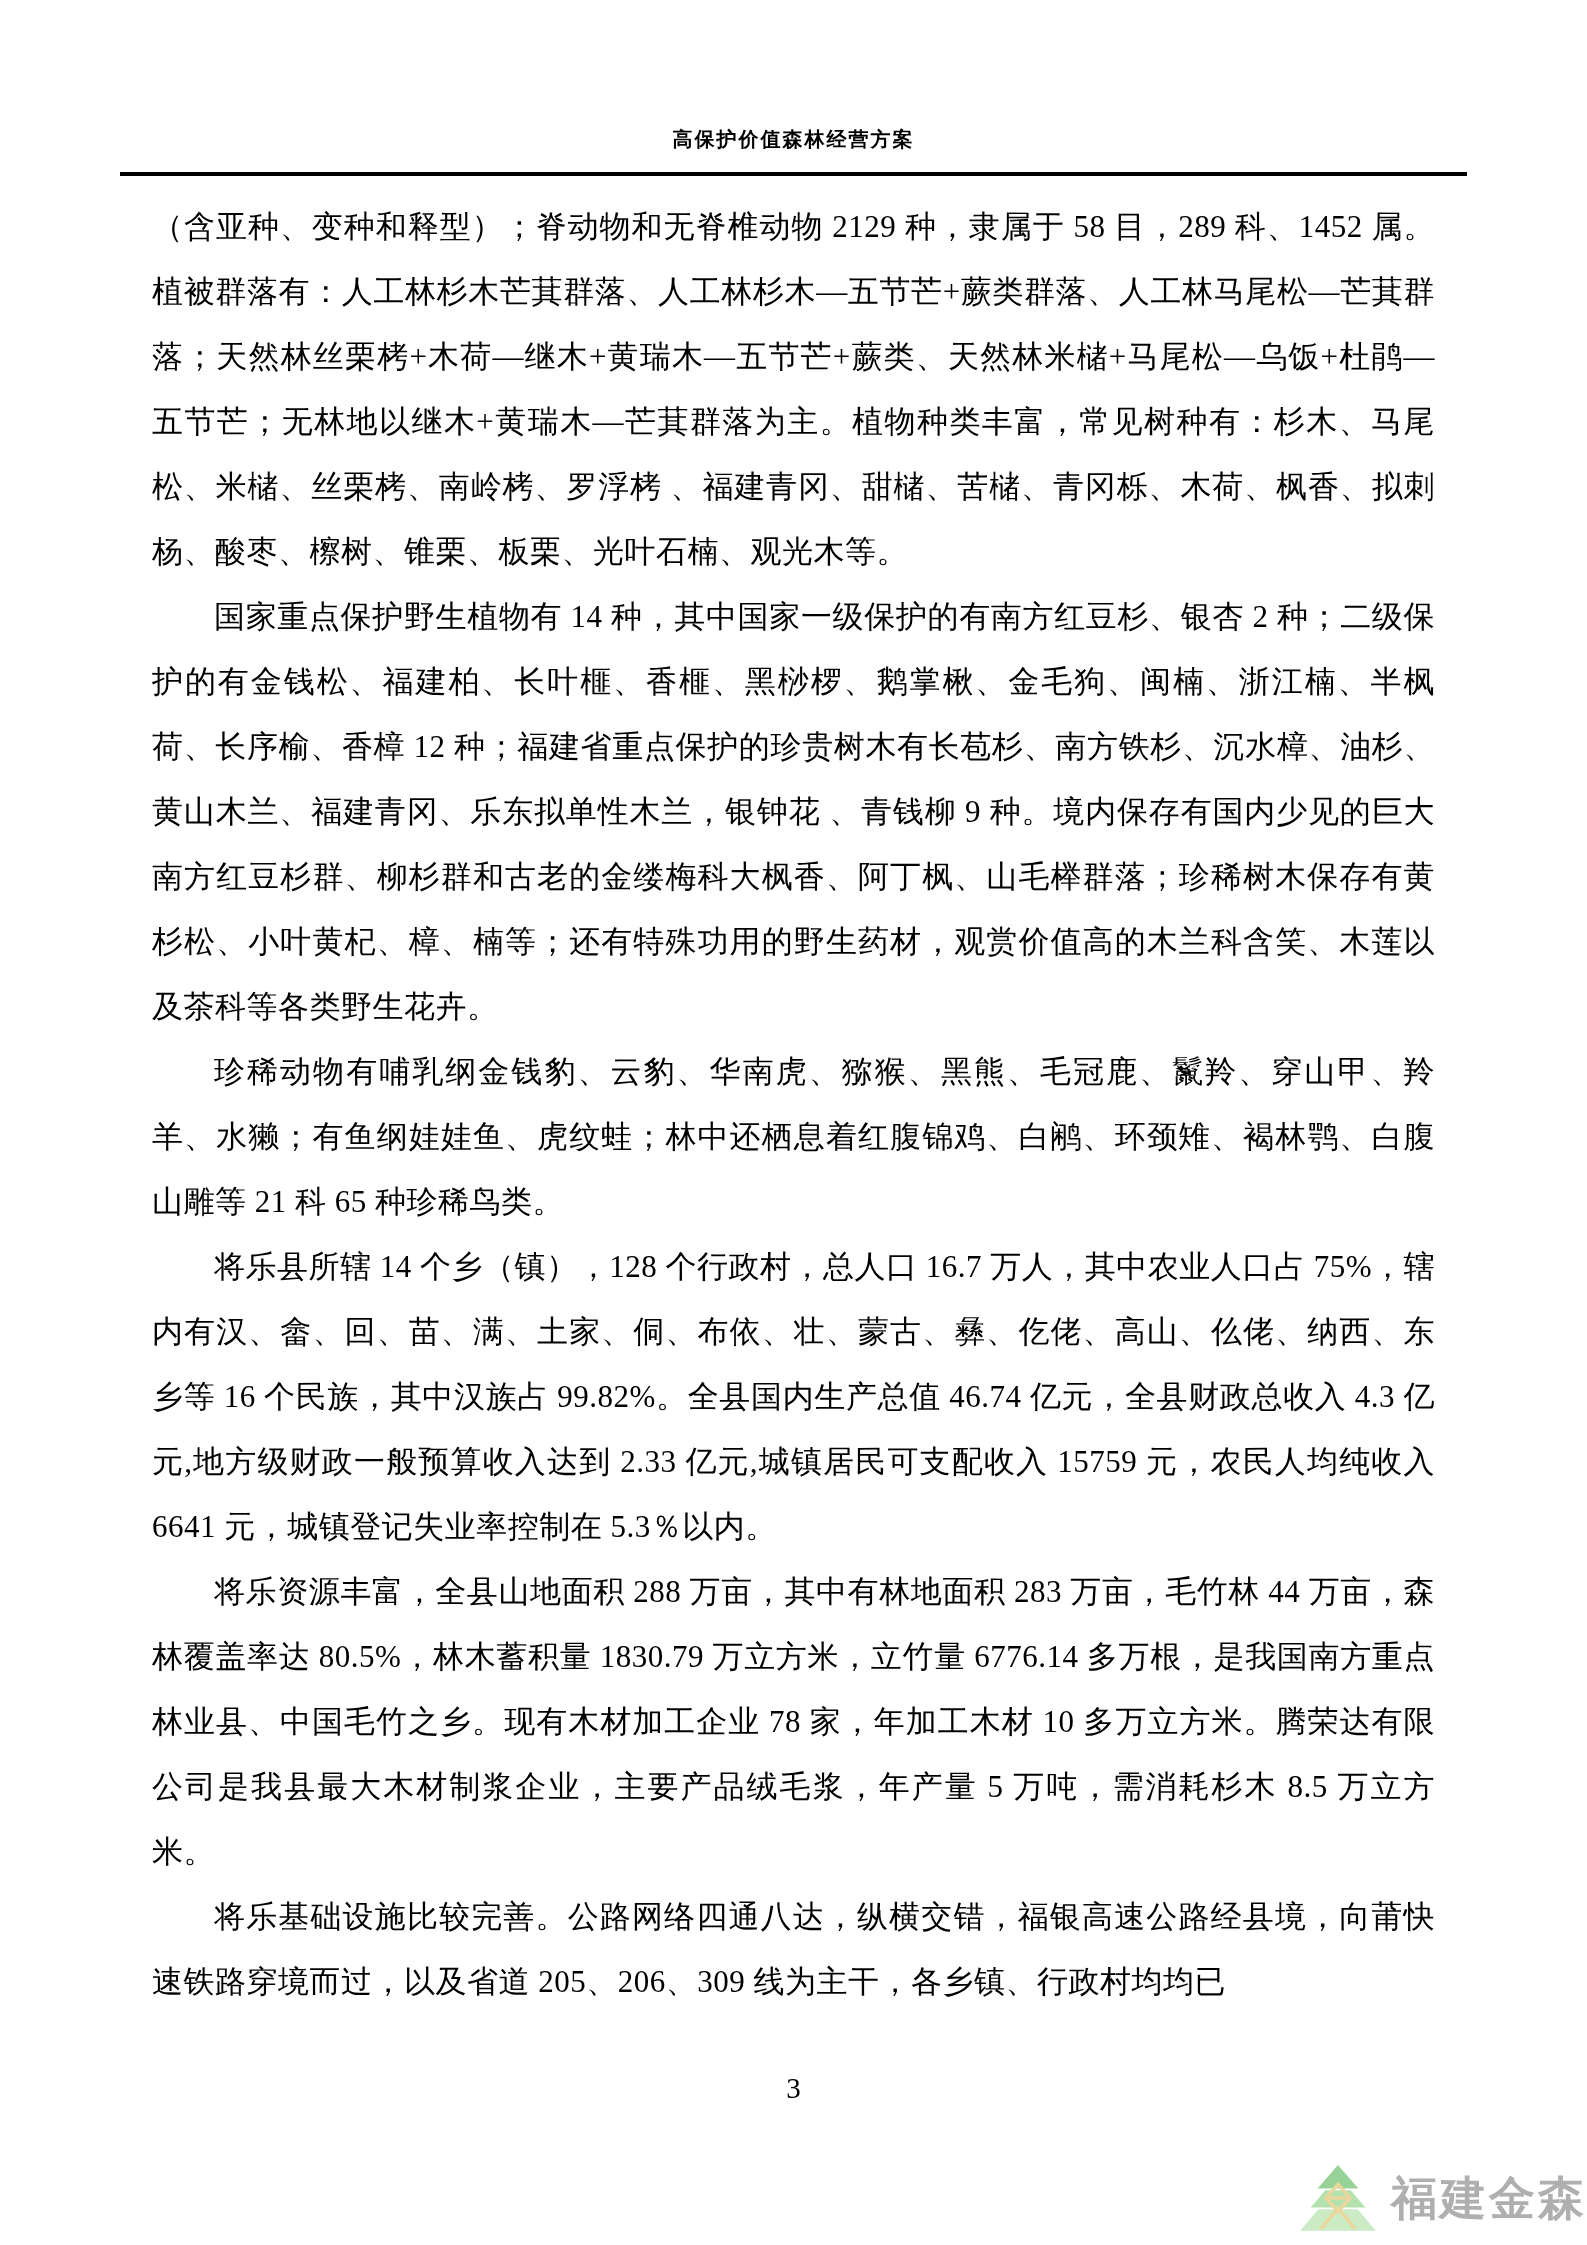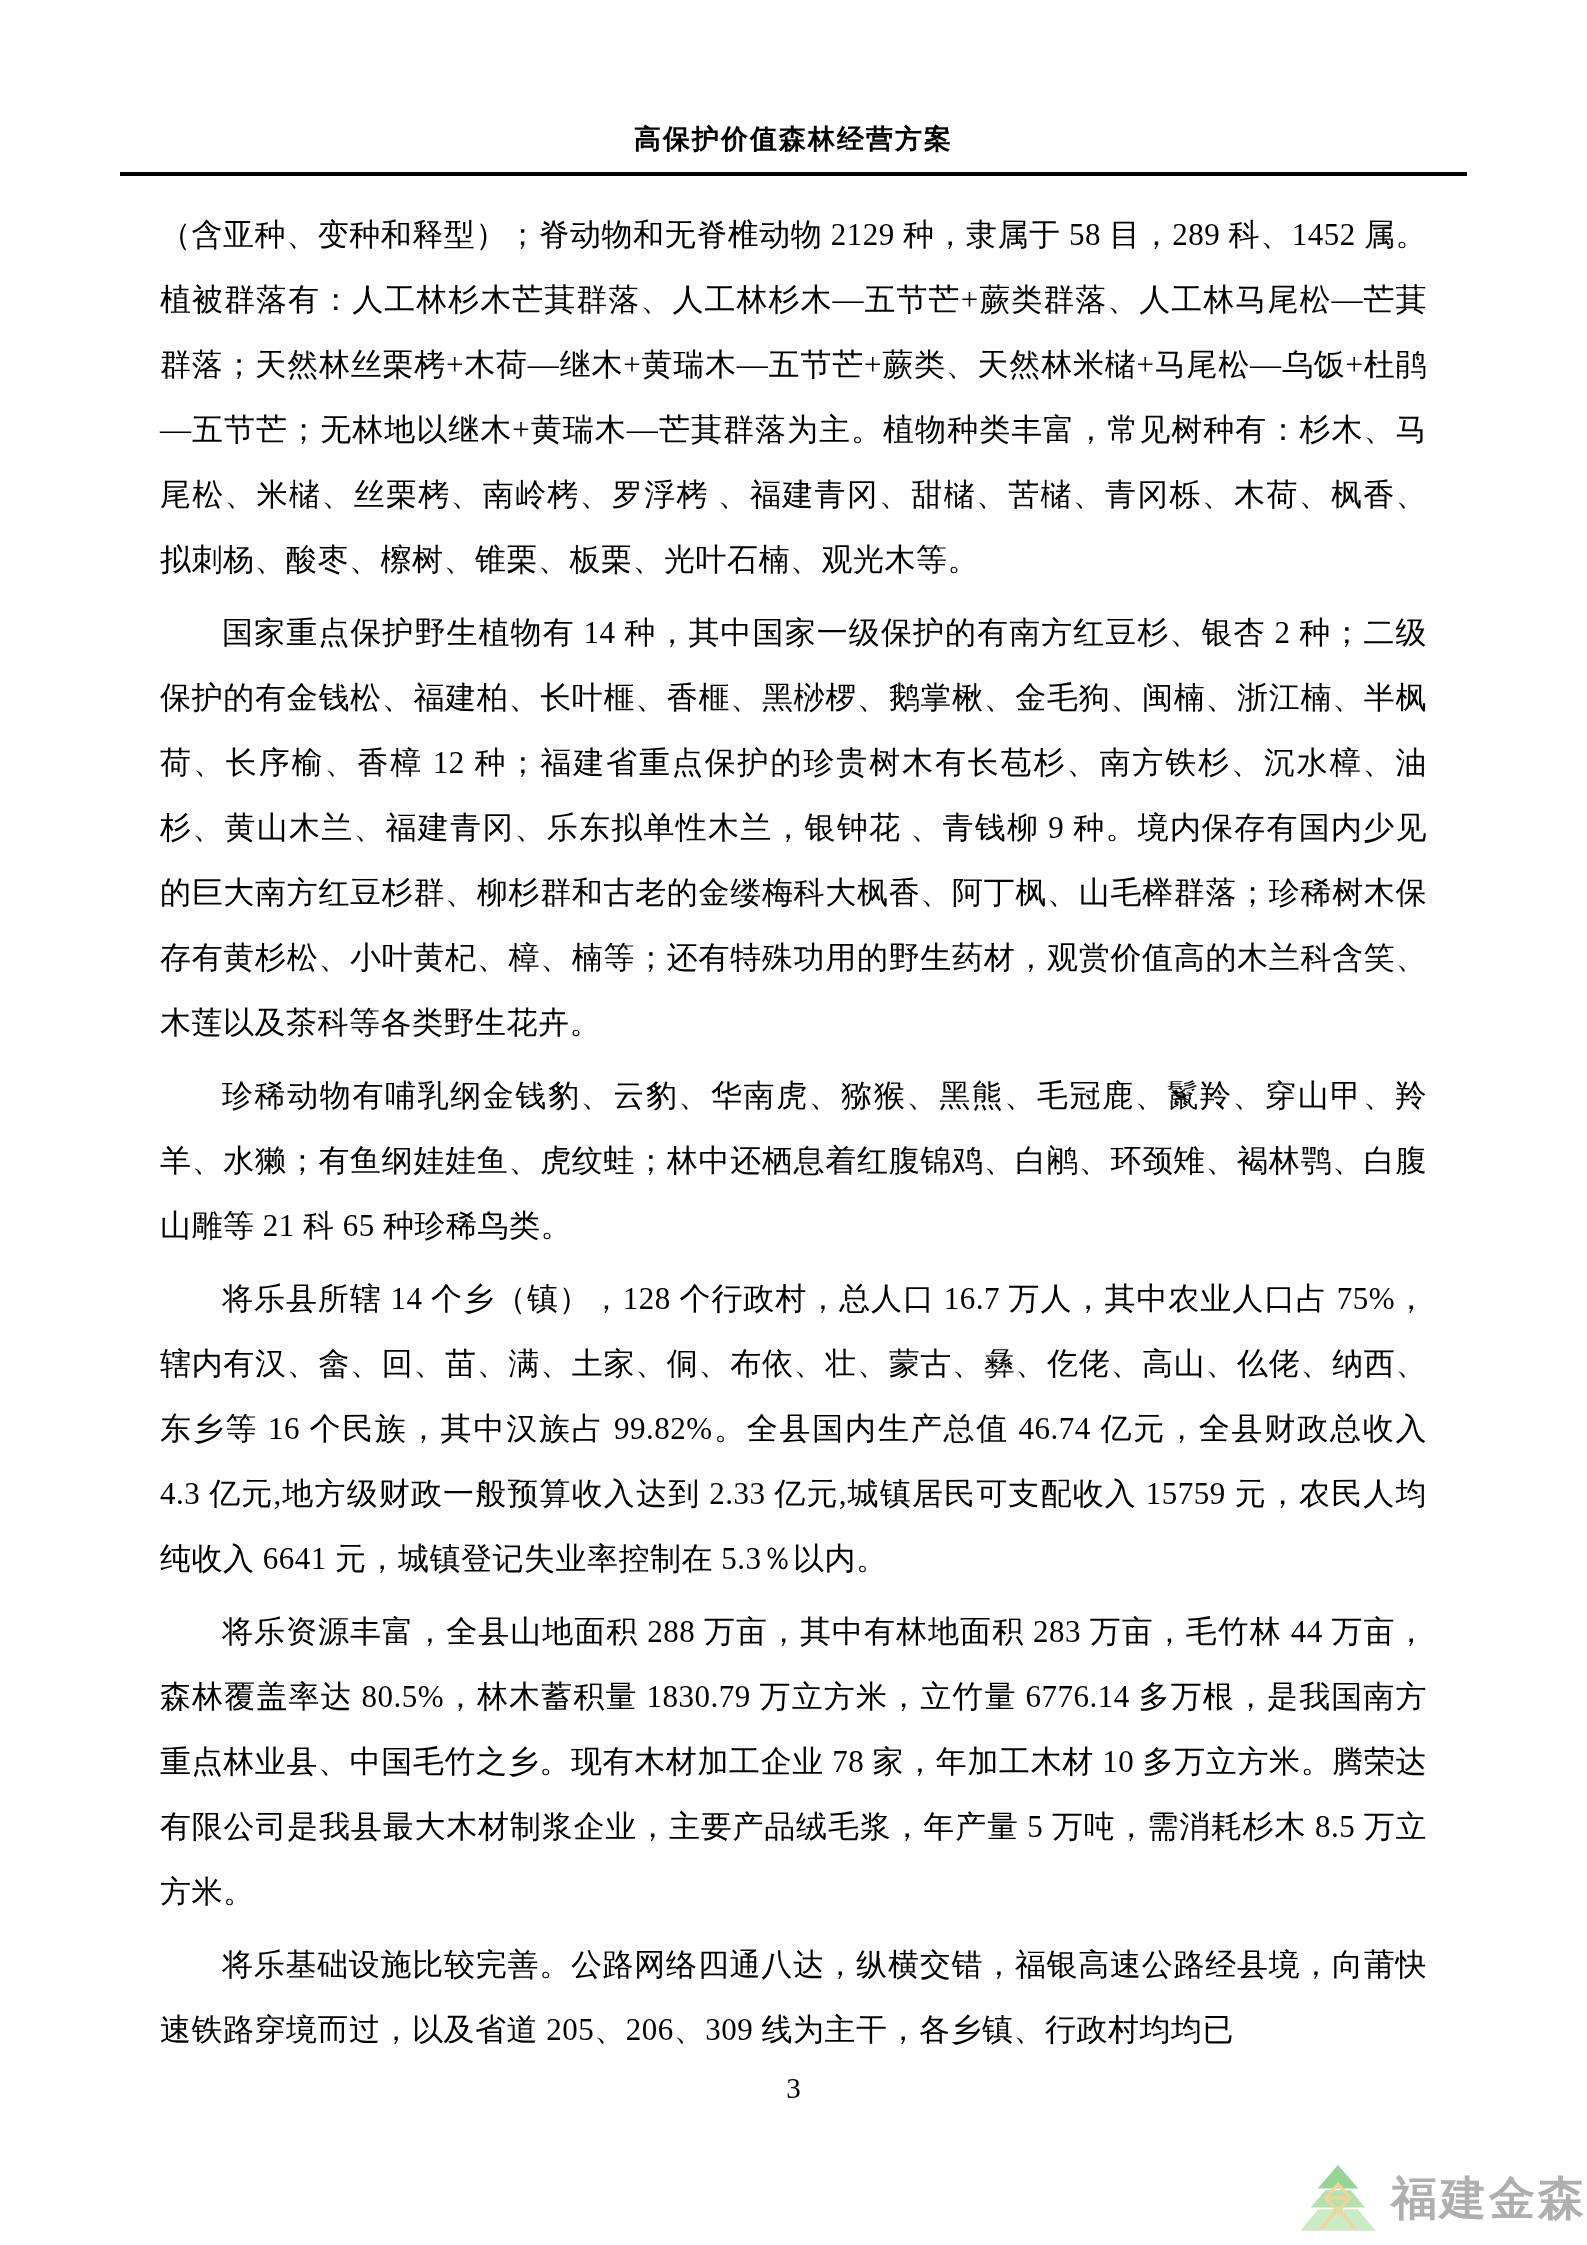--- a/index.html
+++ b/index.html
@@ -13,35 +13,35 @@
     color:#000;
   }
   
   .header{
     position:absolute;top:0;left:120px;right:120px;
     padding-top:122px;padding-bottom:16px;
     border-bottom:4px solid #000;
   }
   .header-title{
     text-align:center;
-    font-size:27px;
+    font-size:20px;
     font-weight:bold;
     letter-spacing:2px;
     line-height:34px;
   }
   
   .body-text{
     position:absolute;
     top:178px;left:152px;right:152px;
     font-size:31px;
     line-height:65px;
     text-align:justify;
     padding-top:16px;
   }
-  .para{margin:8px;text-indent:2em;letter-spacing:0.5px;}
+  .para{margin:0;text-indent:2em;letter-spacing:0.5px;}
   .para.no-indent{text-indent:0;}
   .section-heading{
     font-family:"Liberation Sans","DejaVu Sans",sans-serif;
     font-size:37px;
     font-weight:700;
     letter-spacing:1px;
     line-height:65px;
     margin:14px 0 10px 0;
     text-align:left;
   }

